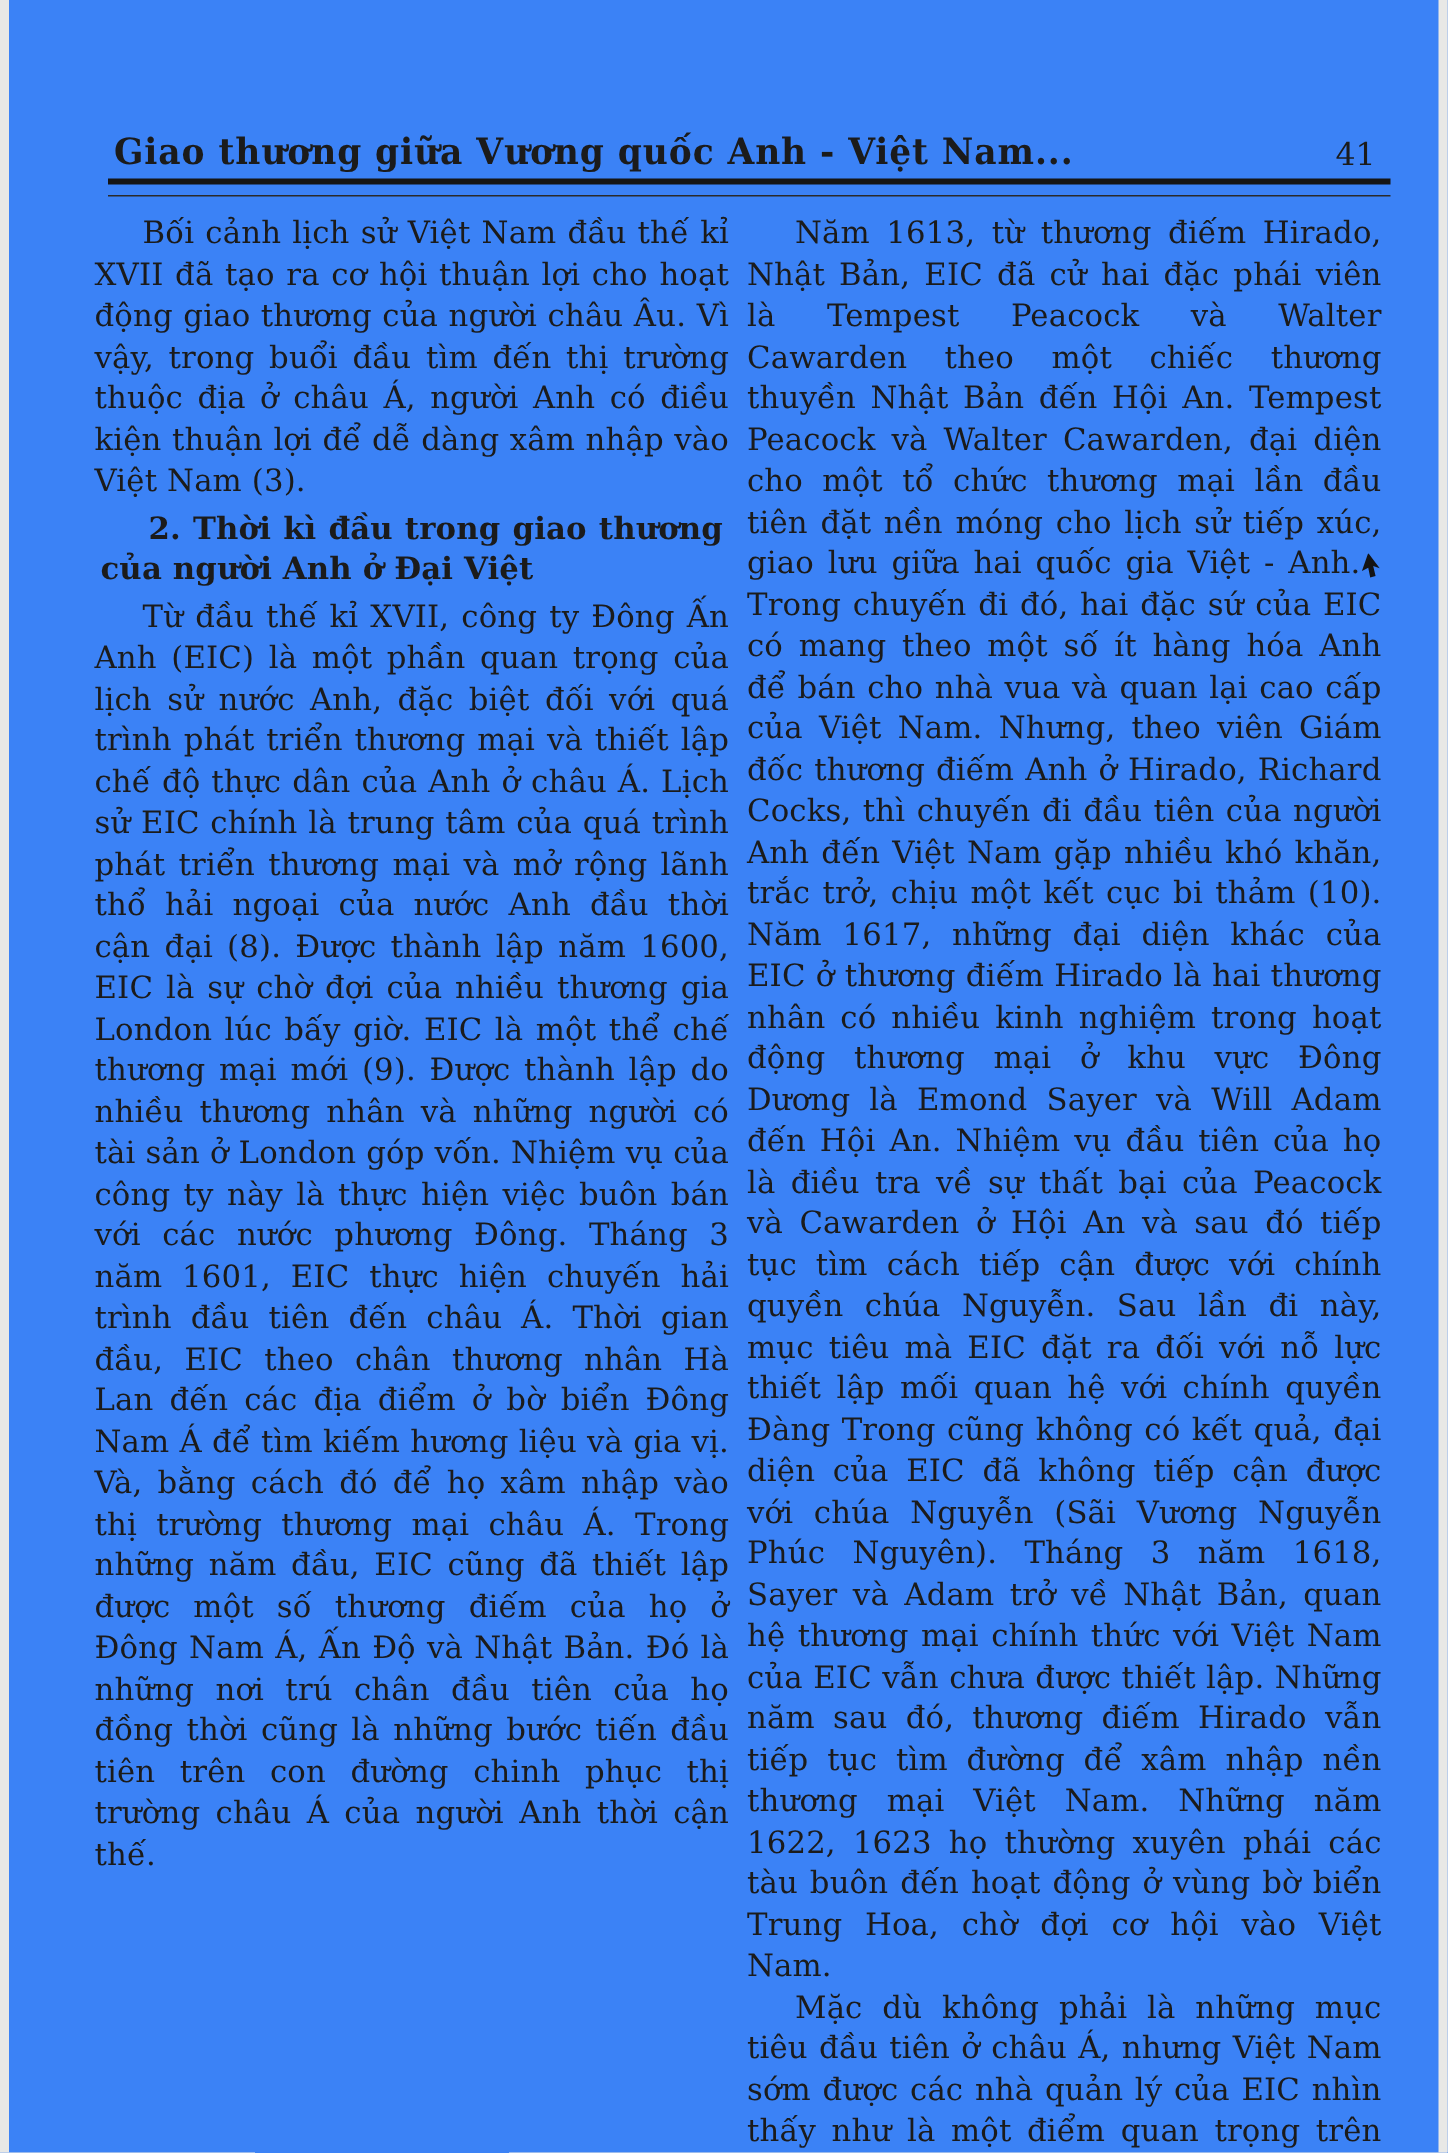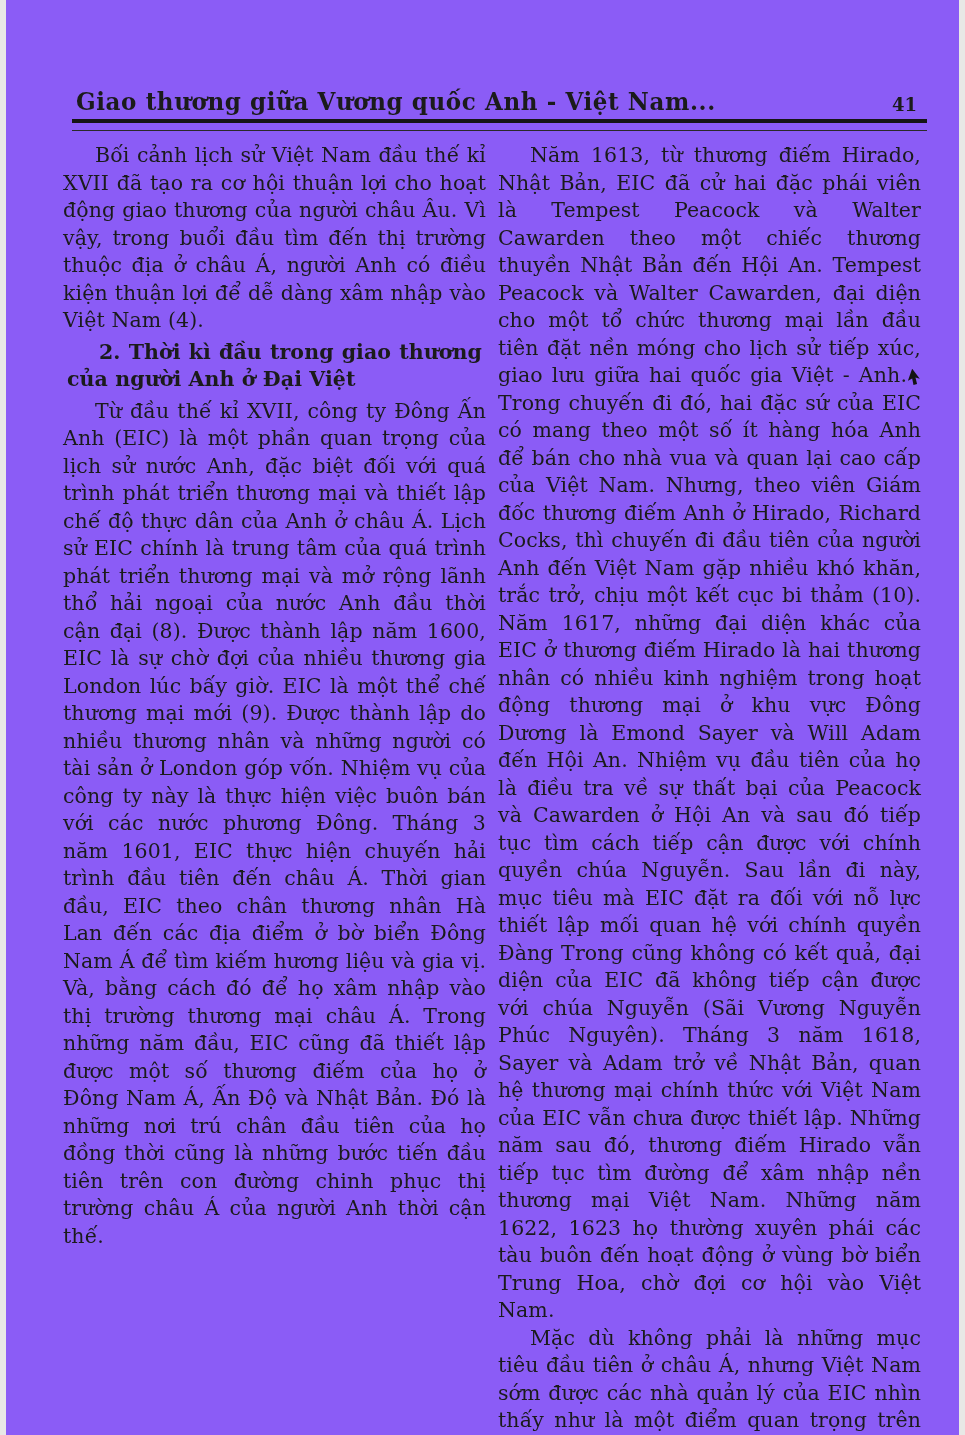--- a/index.html
+++ b/index.html
@@ -5,21 +5,21 @@
   html, body {
     margin: 0;
     padding: 0;
     background: #e8e8e6;
   }
   .page {
     position: relative;
     width: 953px;
     height: 1435px;
     margin: 0 auto;
-    background: #8b5cf6;
+    background: #3b82f6;
     color: #1b1b1b;
     font-family: "DejaVu Serif", serif;
     overflow: hidden;
   }
   
   .running-header {
     position: absolute;
     top: 88px;
     left: 70px;
     right: 42px;
@@ -27,22 +27,22 @@
     justify-content: space-between;
     align-items: flex-end;
   }
   .header-title {
     font-size: 23px;
     font-weight: bold;
     letter-spacing: 0.6px;
     transform: scaleY(1.05);
   }
   .page-number {
-    font-size: 18px;
-    font-weight: bold;
+    font-size: 21px;
+    font-weight: normal;
   }
   .header-rule {
     position: absolute;
     top: 119px;
     left: 66px;
     right: 32px;
     height: 7px;
     border-top: 4px solid #151515;
     border-bottom: 1.5px solid #2a2a2a;
   }
@@ -93,21 +93,21 @@
 
   <div class="running-header">
     <span class="header-title">Giao thương giữa Vương quốc Anh - Việt Nam...</span>
     <span class="page-number">41</span>
   </div>
   <div class="header-rule"></div>
 
   <div class="columns">
 
     <div class="col">
-      <p class="indent">Bối cảnh lịch sử Việt Nam đầu thế kỉ XVII đã tạo ra cơ hội thuận lợi cho hoạt động giao thương của người châu Âu. Vì vậy, trong buổi đầu tìm đến thị trường thuộc địa ở châu Á, người Anh có điều kiện thuận lợi để dễ dàng xâm nhập vào Việt Nam (4).</p>
+      <p class="indent">Bối cảnh lịch sử Việt Nam đầu thế kỉ XVII đã tạo ra cơ hội thuận lợi cho hoạt động giao thương của người châu Âu. Vì vậy, trong buổi đầu tìm đến thị trường thuộc địa ở châu Á, người Anh có điều kiện thuận lợi để dễ dàng xâm nhập vào Việt Nam (3).</p>
       <h3 class="section-heading">2. Thời kì đầu trong giao thương của người Anh ở Đại Việt</h3>
       <p class="indent">Từ đầu thế kỉ XVII, công ty Đông Ấn Anh (EIC) là một phần quan trọng của lịch sử nước Anh, đặc biệt đối với quá trình phát triển thương mại và thiết lập chế độ thực dân của Anh ở châu Á. Lịch sử EIC chính là trung tâm của quá trình phát triển thương mại và mở rộng lãnh thổ hải ngoại của nước Anh đầu thời cận đại (8). Được thành lập năm 1600, EIC là sự chờ đợi của nhiều thương gia London lúc bấy giờ. EIC là một thể chế thương mại mới (9). Được thành lập do nhiều thương nhân và những người có tài sản ở London góp vốn. Nhiệm vụ của công ty này là thực hiện việc buôn bán với các nước phương Đông. Tháng 3 năm 1601, EIC thực hiện chuyến hải trình đầu tiên đến châu Á. Thời gian đầu, EIC theo chân thương nhân Hà Lan đến các địa điểm ở bờ biển Đông Nam Á để tìm kiếm hương liệu và gia vị. Và, bằng cách đó để họ xâm nhập vào thị trường thương mại châu Á. Trong những năm đầu, EIC cũng đã thiết lập được một số thương điếm của họ ở Đông Nam Á, Ấn Độ và Nhật Bản. Đó là những nơi trú chân đầu tiên của họ đồng thời cũng là những bước tiến đầu tiên trên con đường chinh phục thị trường châu Á của người Anh thời cận thế.</p>
     </div>
 
     <div class="col">
       <p class="indent">
         <span>Năm 1613, từ thương điếm Hirado, Nhật Bản, EIC đã cử hai đặc phái viên là Tempest Peacock và Walter Cawarden theo một chiếc thương thuyền Nhật Bản đến Hội An. Tempest Peacock và Walter Cawarden, đại diện cho một tổ chức thương mại </span><span class="italic-quote">lần đầu tiên đặt nền móng cho lịch sử tiếp xúc, giao lưu giữa hai quốc gia Việt - Anh.</span><svg class="ink-blot" viewBox="0 0 13 17" xmlns="http://www.w3.org/2000/svg">
             <path d="M3 0 L12 9 L7.5 8.2 L10 14.5 L6.6 16 L4.4 9.8 L0.5 12.5 Z" fill="#141414" transform="rotate(8 6 8)"></path>
           </svg><span> Trong chuyến đi đó, hai đặc sứ của EIC có mang theo một số ít hàng hóa Anh để bán cho nhà vua và quan lại cao cấp của Việt Nam. Nhưng, theo viên Giám đốc thương điếm Anh ở Hirado, Richard Cocks, thì chuyến đi đầu tiên của người Anh đến Việt Nam gặp nhiều khó khăn, trắc trở, chịu một kết cục bi thảm (10). Năm 1617, những đại diện khác của EIC ở thương điếm Hirado là hai thương nhân có nhiều kinh nghiệm trong hoạt động thương mại ở khu vực Đông Dương là Emond Sayer và Will Adam đến Hội An. Nhiệm vụ đầu tiên của họ là điều tra về sự thất bại của Peacock và Cawarden ở Hội An và sau đó tiếp tục tìm cách tiếp cận được với chính quyền chúa Nguyễn. Sau lần đi này, mục tiêu mà EIC đặt ra đối với nỗ lực thiết lập mối quan hệ với chính quyền Đàng Trong cũng không có kết quả, đại diện của EIC đã không tiếp cận được với chúa Nguyễn (Sãi Vương Nguyễn Phúc Nguyên). Tháng 3 năm 1618, Sayer và Adam trở về Nhật Bản, quan hệ thương mại chính thức với Việt Nam của EIC vẫn chưa được thiết lập. Những năm sau đó, thương điếm Hirado vẫn tiếp tục tìm đường để xâm nhập nền thương mại Việt Nam. Những năm 1622, 1623 họ thường xuyên phái các tàu buôn đến hoạt động ở vùng bờ biển Trung Hoa, chờ đợi cơ hội vào Việt Nam.</span>
       </p>

